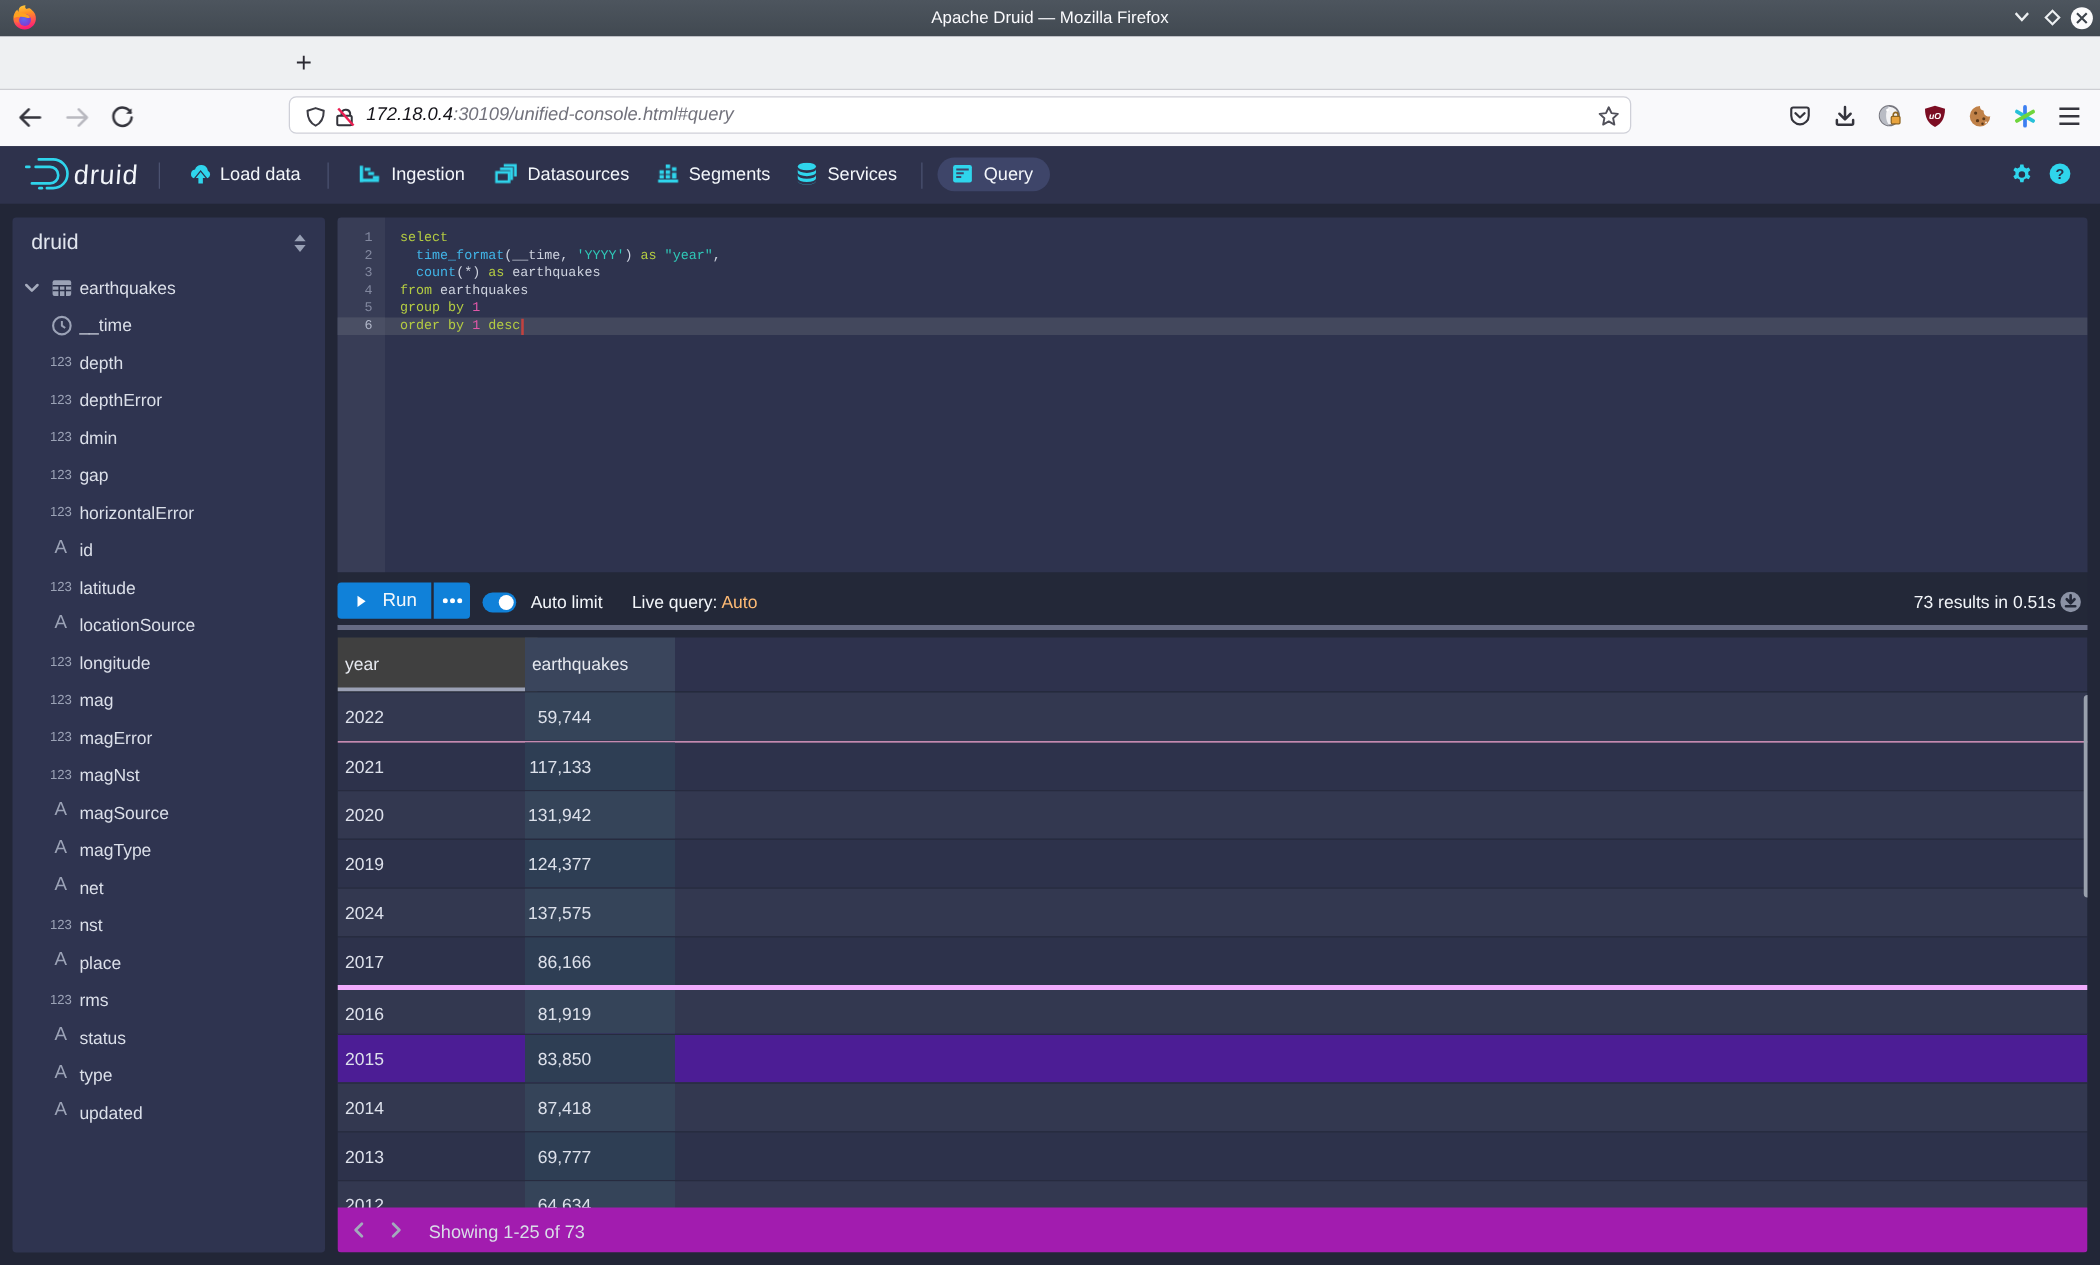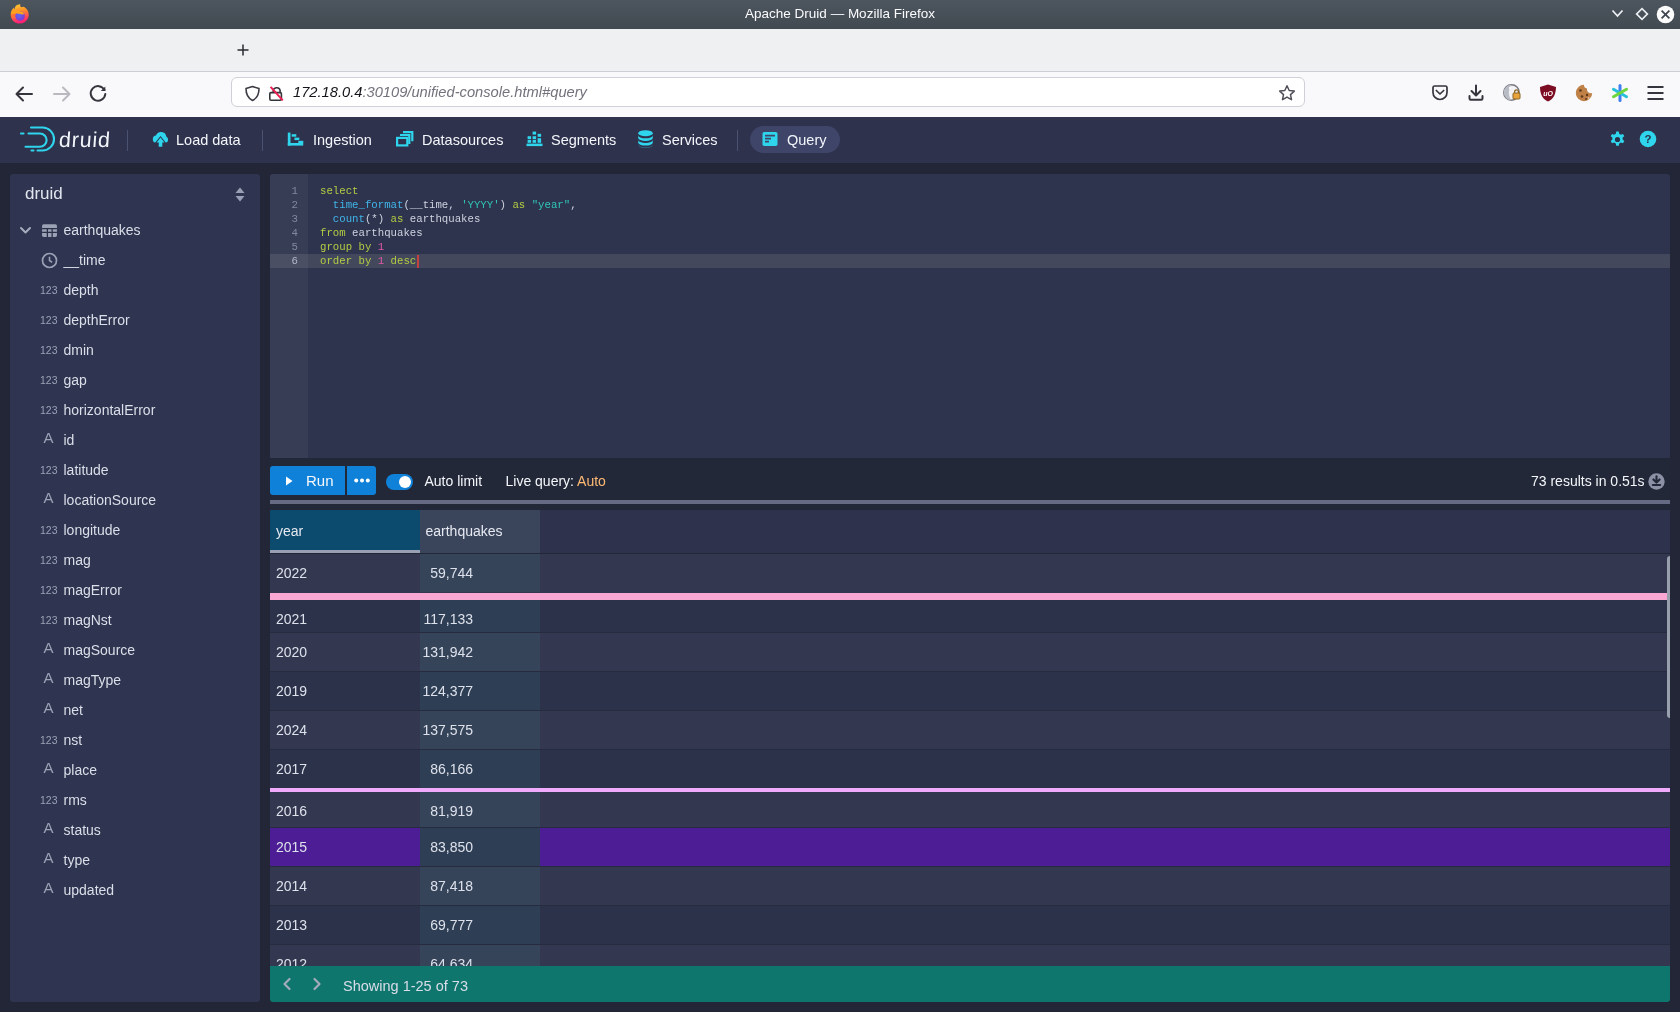--- a/index.html
+++ b/index.html
@@ -62,21 +62,21 @@
 
   
   #results { left:270px; top:504px; width:1400px; height:498px; background:#232838; border-radius:0 0 3px 3px; overflow:hidden; }
   .hcell { position:absolute; top:6px; height:43px; font-size:14px; color:#e6e9f0; }
   .hcell span { position:absolute; top:13px; }
   #sortbar { left:0px; top:45.5px; width:149.5px; height:3.5px; background:#9aa0b4; }
   .rrow { position:absolute; left:0; width:1400px; height:38px; }
   .rrow .yv { position:absolute; left:6px; top:11px; font-size:14px; color:#dde1eb; }
   .rrow .qc { position:absolute; left:149.5px; top:0; width:120.5px; height:38px; }
   .rrow .qv { position:absolute; left:149.5px; width:53.5px; text-align:right; top:11px; font-size:14px; color:#dde1eb; }
-  #pager { left:0px; top:462px; width:1400px; height:36px; background:#0f766e; }
+  #pager { left:0px; top:462px; width:1400px; height:36px; background:#a21caf; }
   #pager .info { position:absolute; left:73px; top:12px; font-size:14.5px; color:#d9dde8; }
   #vscroll { left:1397px; top:52px; width:5.5px; height:162px; background:#99a0ad; border-radius:3px; }
 </style>
 </head>
 <body>
 
 <div class="abs" id="titlebar">
   <div class="abs title">Apache Druid — Mozilla Firefox</div>
   <svg class="abs" style="left:9px;top:3px" width="22" height="23" viewBox="0 0 22 23">
     <defs>
@@ -404,35 +404,35 @@
   <div class="lbl" style="left:1261px">73 results in 0.51s</div>
   <svg class="abs" style="left:1378px;top:14.5px" width="17" height="17" viewBox="0 0 17 17">
     <circle cx="8.5" cy="8.5" r="8.2" fill="#8b92a5"></circle>
     <path d="M8.5 3.2 V8.8 M5.4 6.4 L8.5 9.6 L11.6 6.4 M4.8 12 H12.2" fill="none" stroke="#232838" stroke-width="2.1" stroke-linecap="round" stroke-linejoin="round"></path>
   </svg>
 </div>
 
 <div class="abs" id="divider"></div>
 
 <div class="abs" id="results">
-  <div class="hcell" style="left:0;width:160px;background:#0c4a6e">
+  <div class="hcell" style="left:0;width:160px;background:#404040">
       <span style="left:6px">year</span>
     </div>
   <div class="hcell" style="left:149.5px;width:120.5px;background:#3a455c">
       <span style="left:6px">earthquakes</span>
     </div>
   <div class="hcell" style="left:270px;width:1130px;background:#2e324d"></div>
   <div class="abs" id="sortbar"></div>
   <div id="rows">
       <div class="rrow" style="top:49.5px;background:#333850;height:39px">
     <div class="qc" style="background:#354459"></div>
     <div class="yv">2022</div>
         <div class="qv">59,744</div>
       </div>
-      <div class="rrow" style="top:88.5px;background:#2d324b;border-top:7px solid #f9a8d4;height:39px">
+      <div class="rrow" style="top:88.5px;background:#2d324b;border-top:1px solid #f9a8d4;height:39px">
     <div class="qc" style="background:#2e3e54"></div>
     <div class="yv">2021</div>
         <div class="qv">117,133</div>
       </div>
       <div class="rrow" style="top:127.5px;background:#333850;border-top:1px solid #272b3f;height:39px">
     <div class="qc" style="background:#354459"></div>
     <div class="yv">2020</div>
         <div class="qv">131,942</div>
       </div>
       <div class="rrow" style="top:166.5px;background:#2d324b;border-top:1px solid #272b3f;height:39px">

